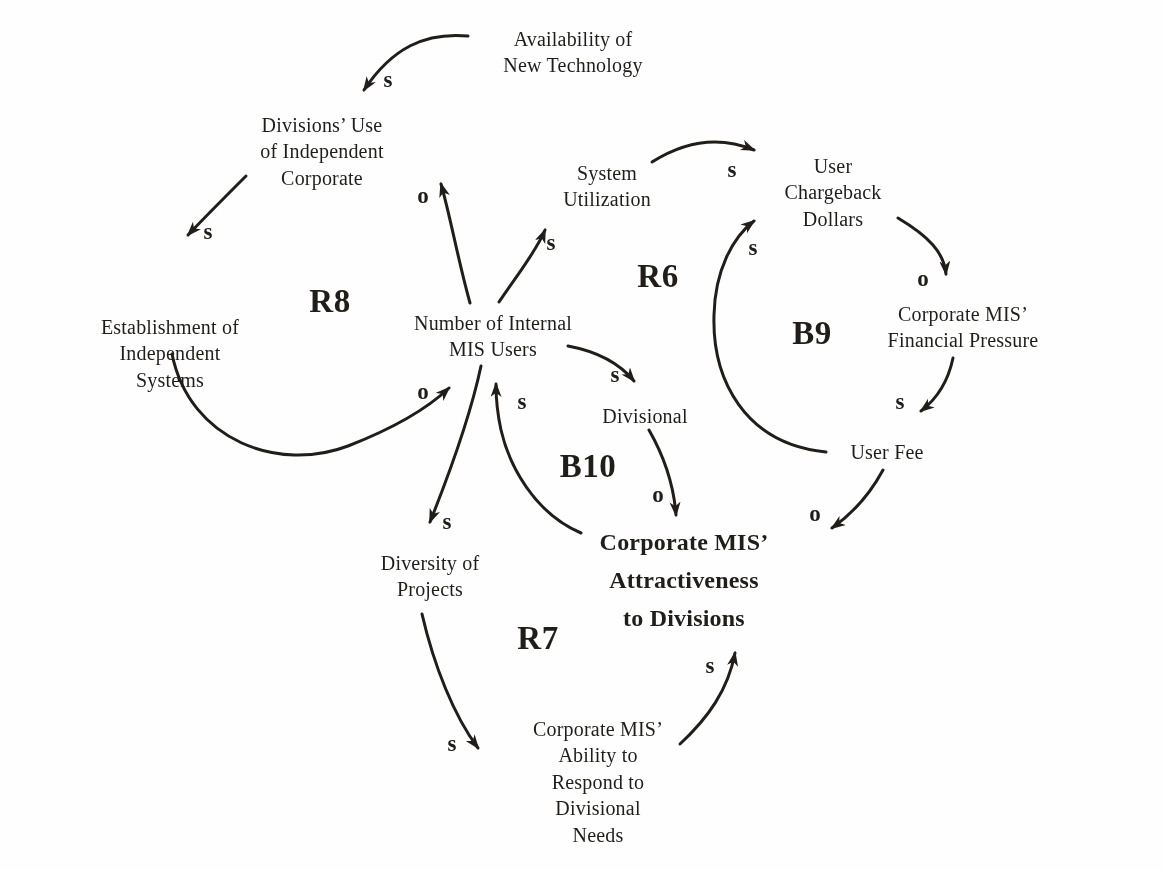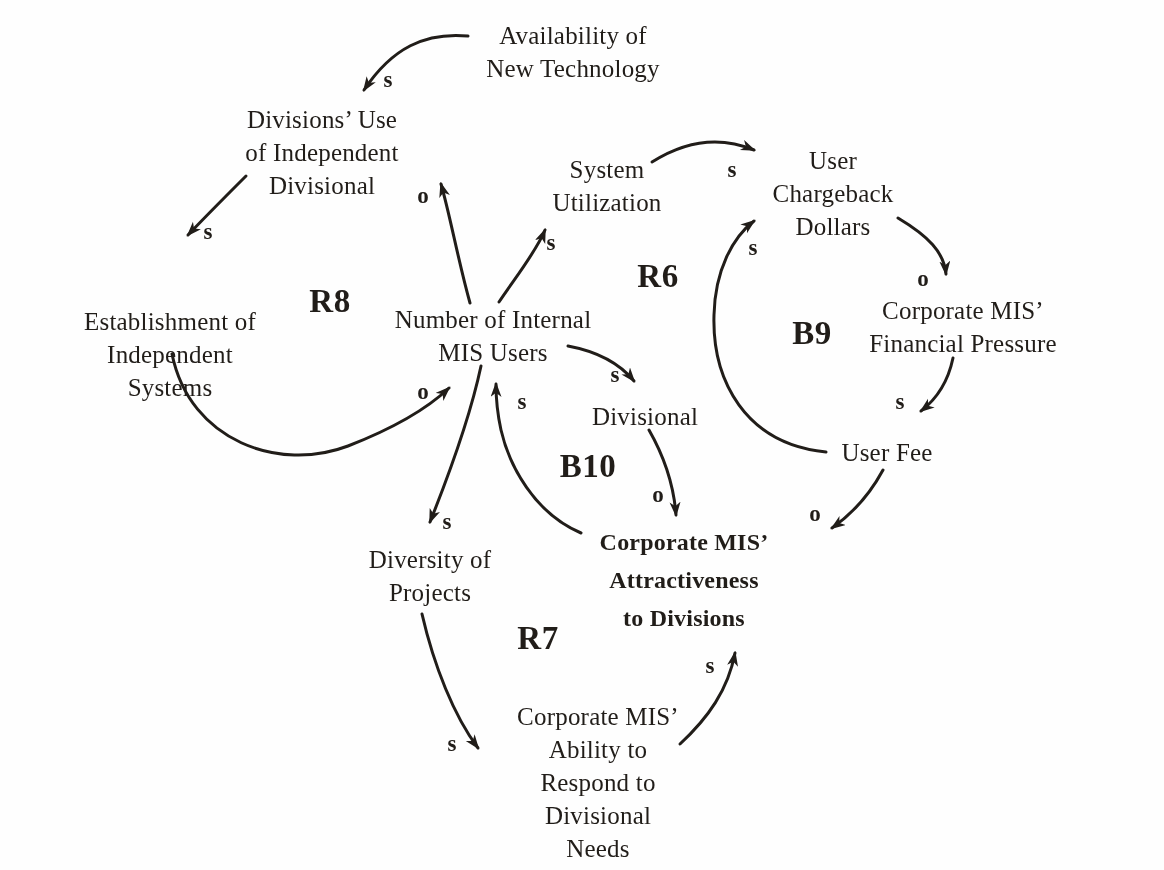--- a/index.html
+++ b/index.html
@@ -4,21 +4,21 @@
 <style>
   html,body{margin:0;padding:0;background:#fff;}
   .canvas{
     position:relative;width:1164px;height:870px;background:#fefefe;
     font-family:"Liberation Serif", serif;color:#211d19;overflow:hidden;
   }
   .arrows{position:absolute;left:0;top:0;width:1164px;height:870px;}
   .node{
     position:absolute;transform:translate(-50%,-50%);
     text-align:center;white-space:pre-line;
-    font-size:25px;line-height:1.32;letter-spacing:.2px;
+    font-size:20px;line-height:1.32;letter-spacing:.2px;
   }
   .node.bold{font-weight:bold;line-height:1.58;font-size:24px;}
   .loop-label{
     position:absolute;transform:translate(-50%,-50%);
     font-weight:bold;font-size:33px;letter-spacing:.5px;
   }
   .polarity{
     position:absolute;transform:translate(-50%,-50%);
     font-weight:bold;font-size:23px;
   }
@@ -51,21 +51,21 @@
       <path marker-end="url(#ah)" d="M 481 366 C 470 418 450 472 430 522"></path>
       <path marker-end="url(#ah)" d="M 422 614 C 434 666 454 716 478 748"></path>
       <path marker-end="url(#ah)" d="M 680 744 C 708 718 728 690 735 653"></path>
     </g>
   </svg>
 
   <div class="node" style="left:573px;top:52px;">Availability of
 New Technology</div>
   <div class="node" style="left:322px;top:152px;">Divisions’ Use
 of Independent
-Divisional</div>
+Corporate</div>
   <div class="node" style="left:170px;top:306px;margin-top:48px;">Establishment of
 Independent
 Systems</div>
   <div class="node" style="left:493px;top:336px;">Number of Internal
 MIS Users</div>
   <div class="node" style="left:607px;top:186px;">System
 Utilization</div>
   <div class="node" style="left:833px;top:193px;">User
 Chargeback
 Dollars</div>

